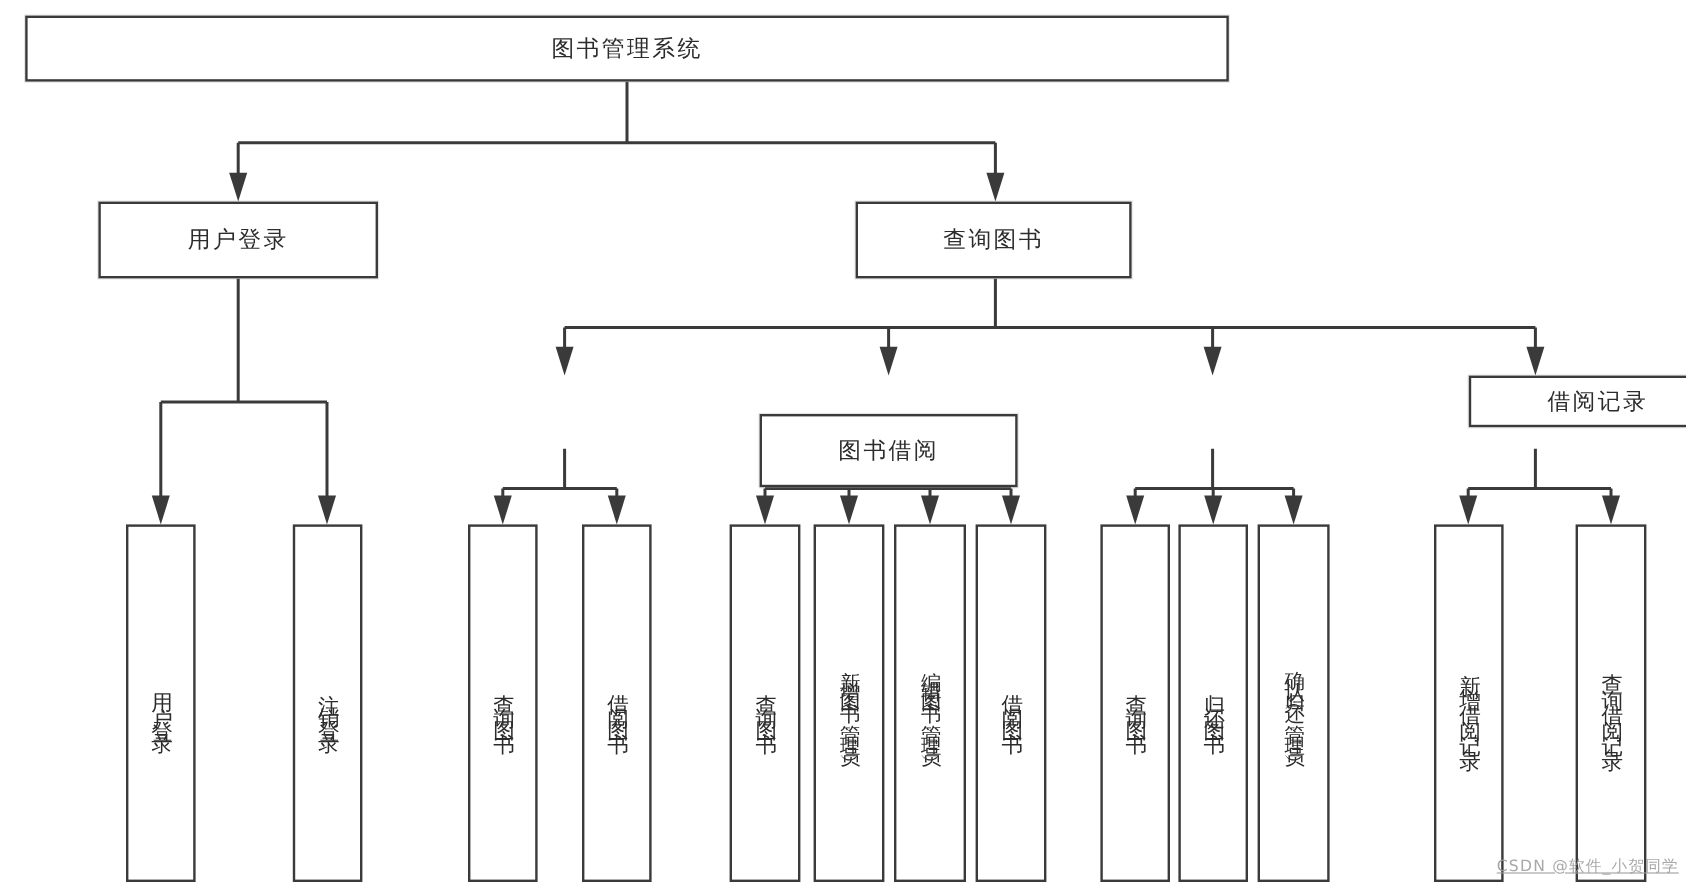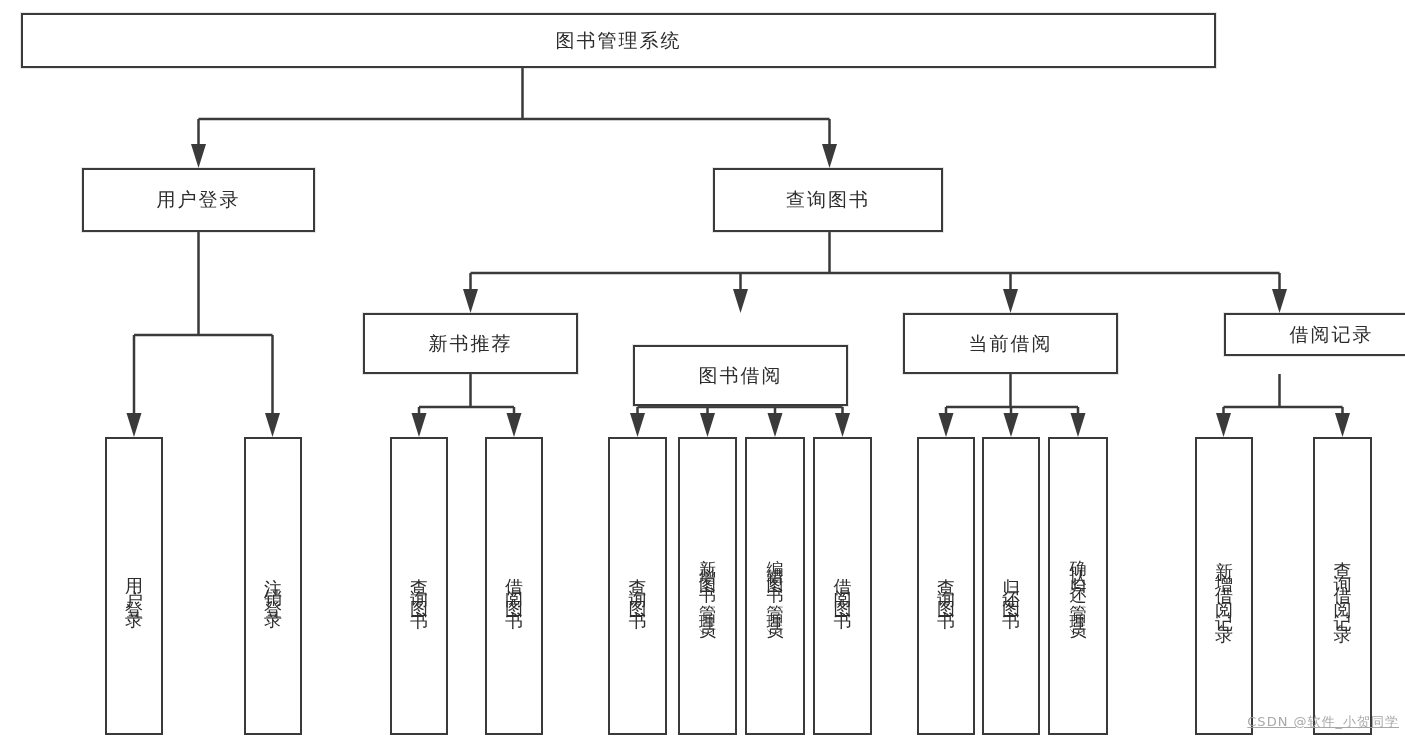--- a/index.html
+++ b/index.html
@@ -116,39 +116,33 @@
       <polygon points="767.5,413 782.5,413 775,437"></polygon>
       <polygon points="835,413 850,413 842.5,437"></polygon>
       <polygon points="938.5,413 953.5,413 946,437"></polygon>
       <polygon points="1003.5,413 1018.5,413 1011,437"></polygon>
       <polygon points="1070.5,413 1085.5,413 1078,437"></polygon>
       <polygon points="1216,413 1231,413 1223.5,437"></polygon>
       <polygon points="1335,413 1350,413 1342.5,437"></polygon>
     </g>
   </svg>
 
-  <div class="node" style="left:21px; top:13px; width:1195px; height:55px;">
+  <div class="node" style="left:21px; top:13px; width:1003px; height:55px;">
     <span>图书管理系统</span>
   </div>
 
   <div class="node" style="left:82px; top:168px; width:233px; height:64px;">
     <span>用户登录</span>
   </div>
   <div class="node" style="left:713px; top:168px; width:230px; height:64px;">
     <span>查询图书</span>
   </div>
 
-  <div class="node" style="left:363px; top:313px; width:215px; height:61px;">
-    <span>新书推荐</span>
-  </div>
   <div class="node" style="left:633px; top:313px; width:215px; height:61px;margin-top:32px;">
     <span>图书借阅</span>
-  </div>
-  <div class="node" style="left:903px; top:313px; width:215px; height:61px;">
-    <span>当前借阅</span>
   </div>
   <div class="node" style="left:1224px; top:313px; width:215px; height:43px;align-items:center;">
     <span>借阅记录</span>
   </div>
 
   <div class="node leaf" style="left:105px;">
     <span class="vtext">用户登录</span>
   </div>
   <div class="node leaf" style="left:244px;">
     <span class="vtext">注销登录</span>

